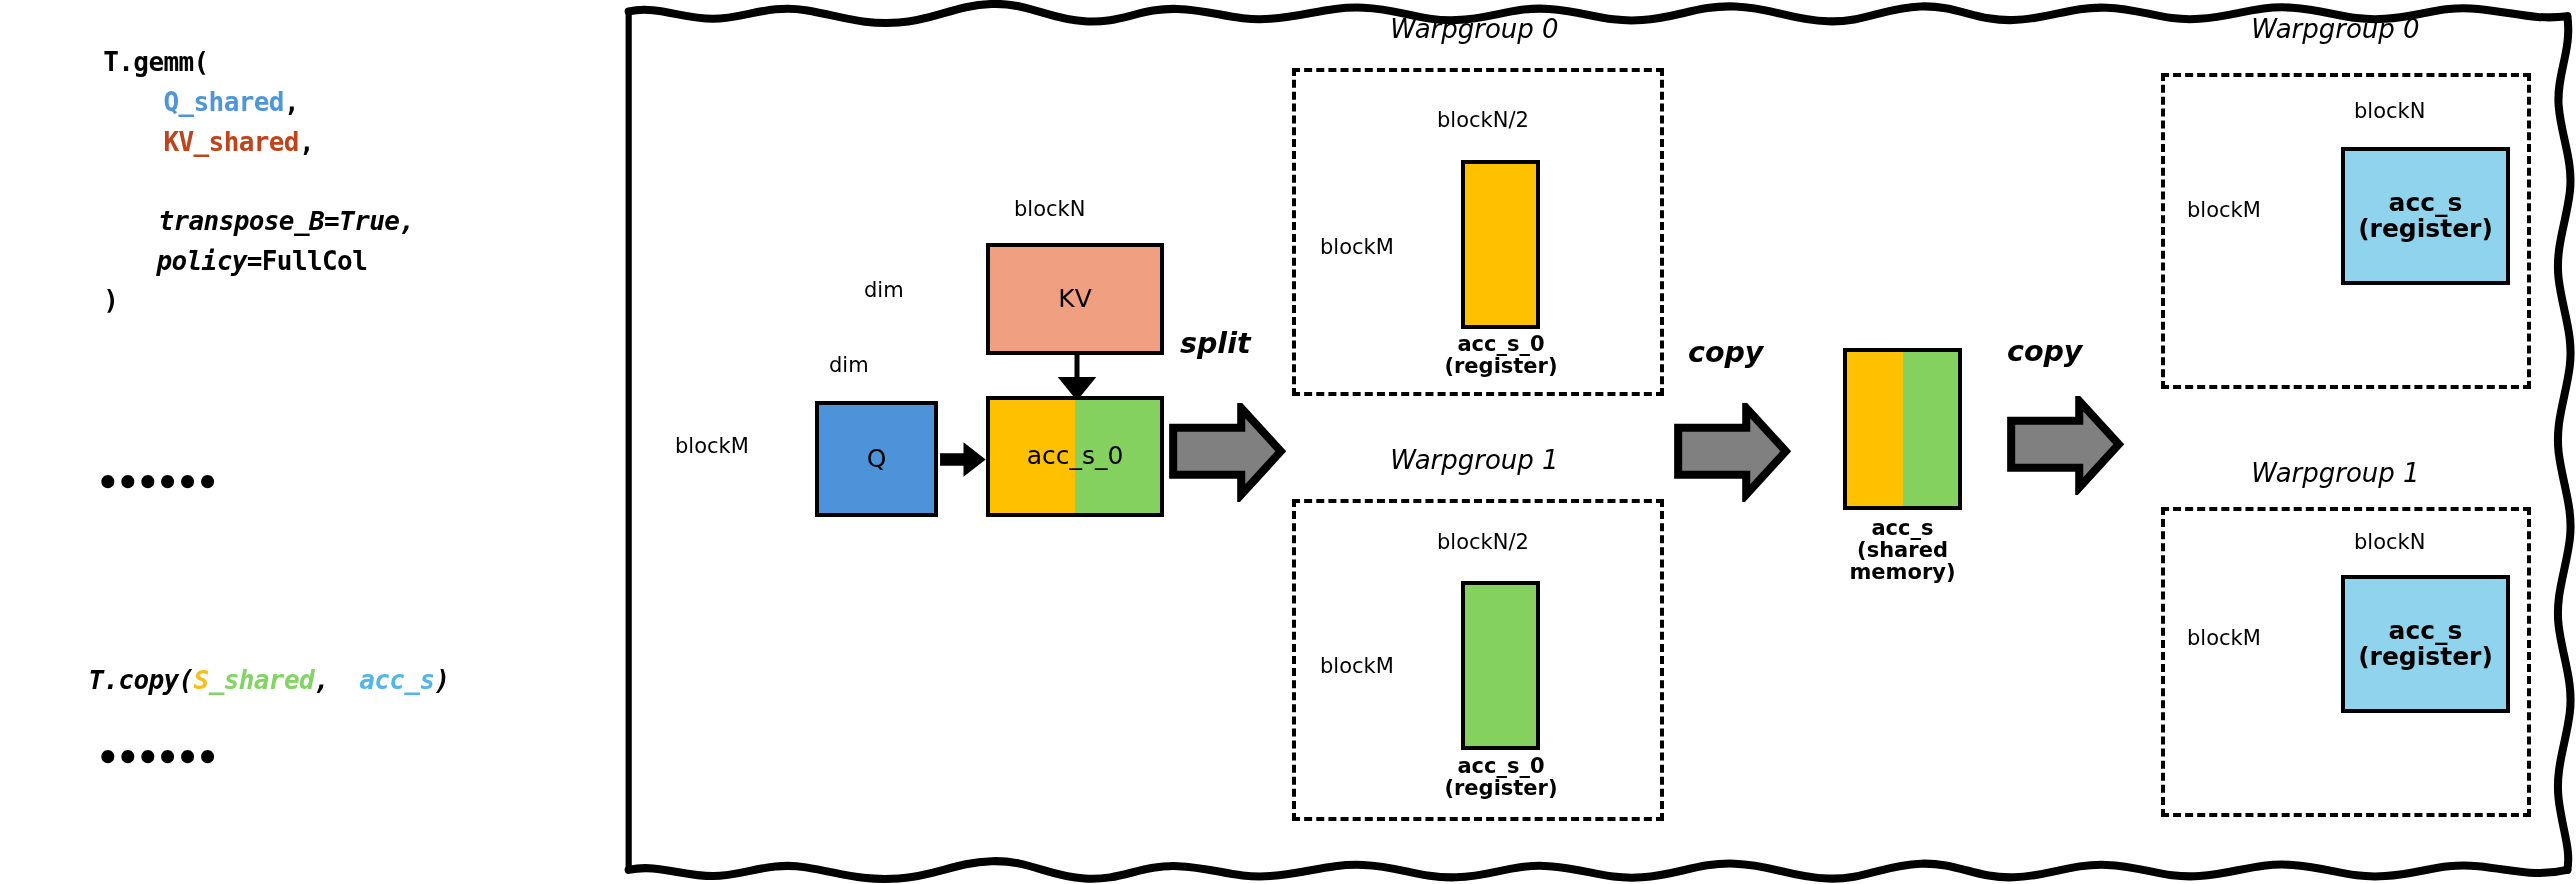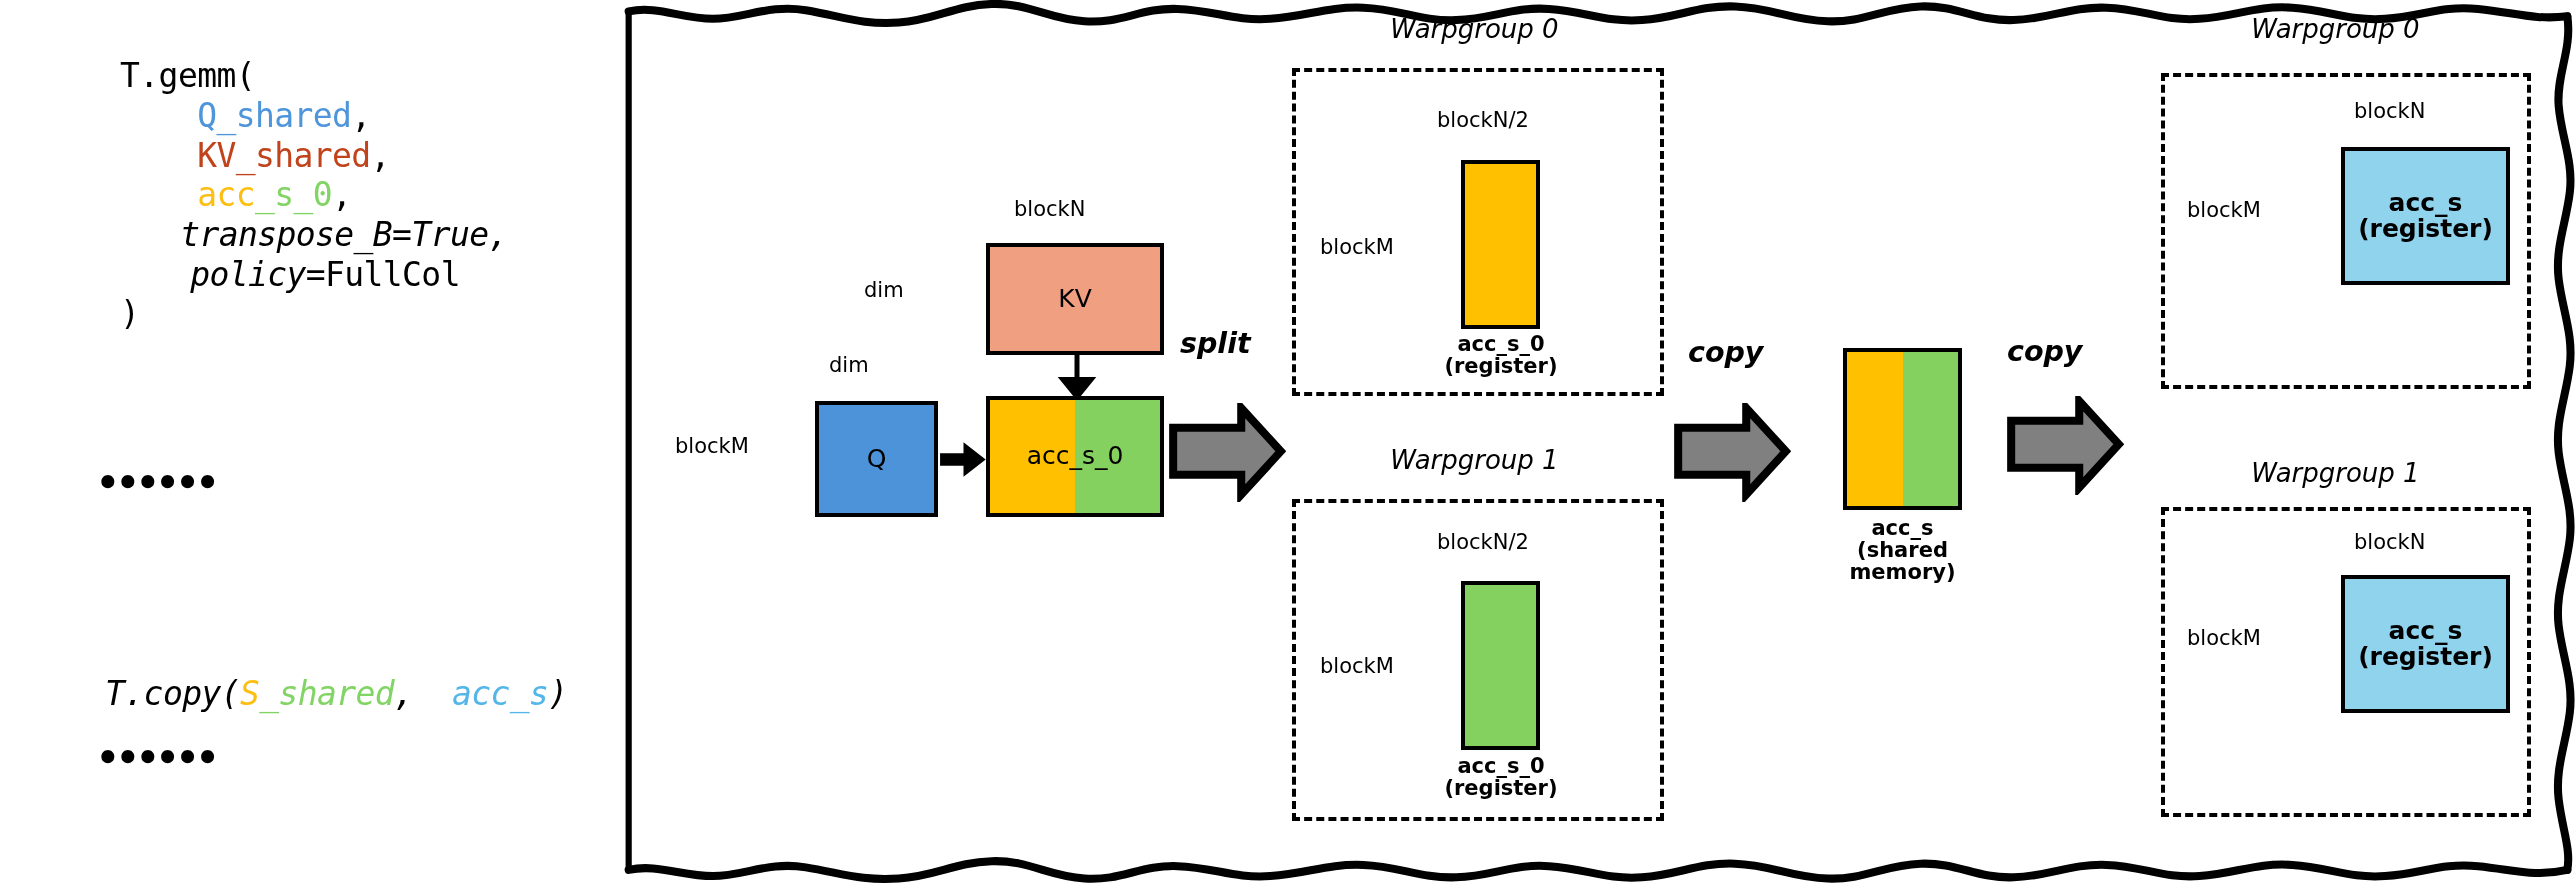--- a/index.html
+++ b/index.html
@@ -4,21 +4,21 @@
 <style>
   html,body{margin:0;padding:0;background:#fff;}
   body{width:2576px;height:885px;position:relative;overflow:hidden;
        font-family:"DejaVu Sans","Liberation Sans",sans-serif;}
 
   .abs{position:absolute;}
 
   
   #code-panel{left:0;top:0;width:620px;height:885px;}
   .code-line{position:absolute;white-space:pre;font-family:"DejaVu Sans Mono","Liberation Mono",monospace;
-             font-weight:400;font-size:33px;color:#000;letter-spacing:-0.6px;}
+             font-weight:700;font-size:26px;color:#000;letter-spacing:-0.6px;}
   .code-line.ital{font-style:italic;}
   .c-blue{color:#4e95d9;}
   .c-rust{color:#c0431b;}
   .c-yellow{color:#fdbe12;}
   .c-green{color:#82d464;}
   .c-lblue{color:#53b6e8;}
   .ellipsis{position:absolute;font-size:37px;font-weight:900;letter-spacing:-3.7px;color:#000;
             font-family:"DejaVu Sans","Liberation Sans",sans-serif;}
 
   
@@ -44,24 +44,21 @@
 
   <div class="code-line" style="left:43px;top:17.3px;">
     <span>T.gemm(</span>
   </div>
   <div class="code-line" style="left:43px;top:97px;">
     <span>    </span><span class="c-rust">KV_shared</span><span>,</span>
   </div>
   <div class="code-line" style="left:43px;top:57px;">
     <span>    </span><span class="c-blue">Q_shared</span><span>,</span>
   </div>
-  <div class="code-line" style="left:43px;top:136px;">
-    <span>    </span><span class="c-yellow">acc</span><span class="c-green">_s_0</span><span>,</span>
-  </div>
-  <div class="code-line ital" style="left:26px;top:176px;">
+  <div class="code-line ital" style="left:38px;top:176px;">
     <span>    transpose_B=True,</span>
   </div>
   <div class="code-line ital" style="left:36px;top:216px;">
     <span>    policy</span><span style="font-style:normal;">=FullCol</span>
   </div>
   <div class="code-line" style="left:43px;top:255px;">
     <span>)</span>
   </div>
 
   <div class="ellipsis" style="left:96px;top:462px;">••••••</div>

